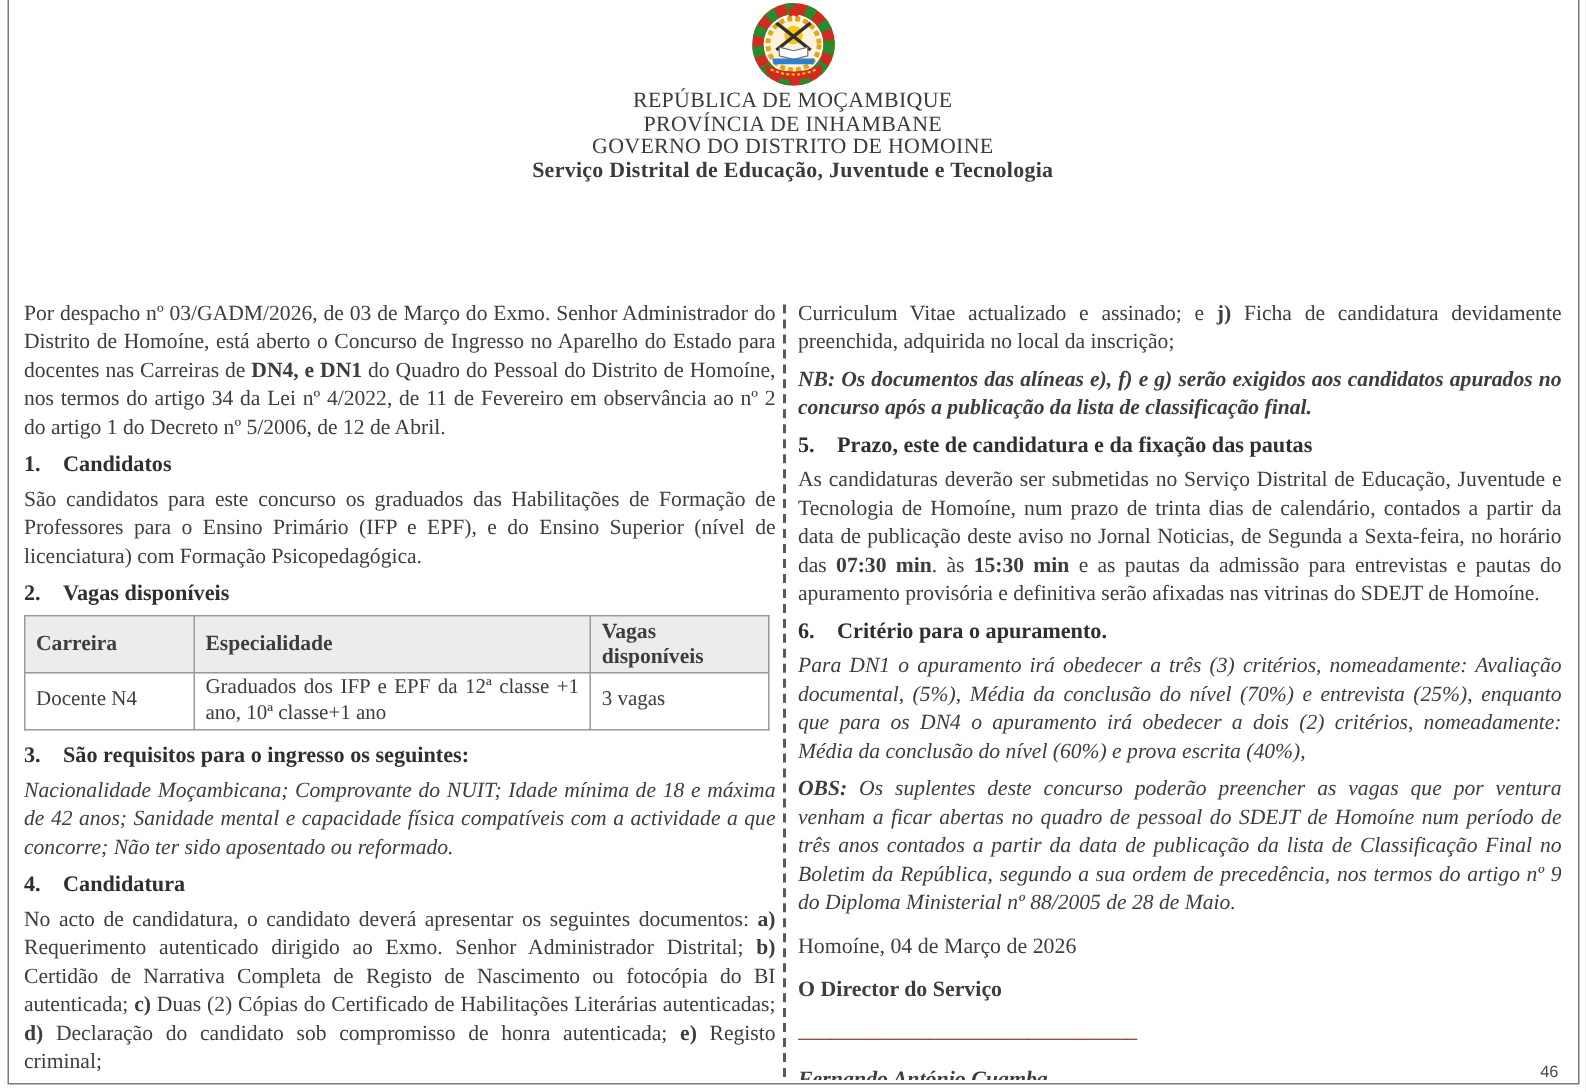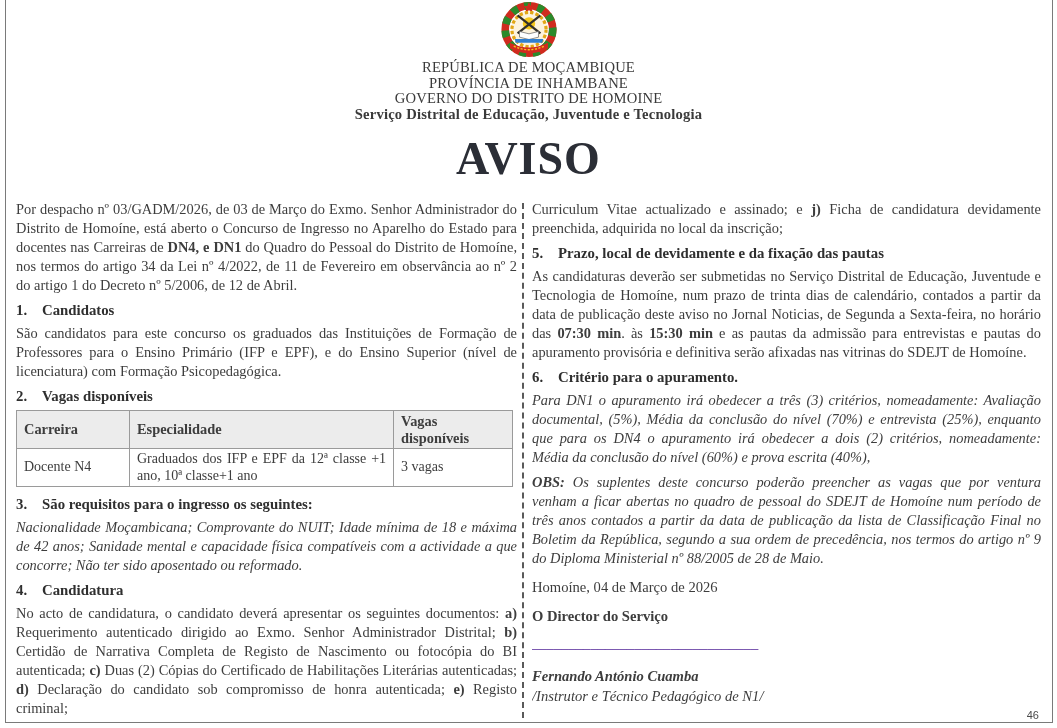--- a/index.html
+++ b/index.html
@@ -46,21 +46,21 @@
   table.vagas th{background:#ececec;text-align:left;font-weight:bold;font-size:14.4px;height:22px;}
   table.vagas td{height:32px;}
   td.just{text-align:justify;}
   .w-carreira{width:103px;}
   .w-espec{width:268px;}
   .w-vagas{width:108px;}
   
   .center{text-align:left;font-size:14.6px;line-height:18px;}
   .dateline{margin-top:10px;}
   .director{font-weight:bold;margin-top:11px;}
-  .sigline{margin-top:12px;line-height:12px;color:#4c1d95;}
+  .sigline{margin-top:12px;line-height:12px;color:#7f1d1d;}
   .signame{font-weight:bold;font-style:italic;margin-top:18px;}
   .sigrole{font-style:italic;margin-top:2px;}
   .pagenum{
     position:absolute;right:18px;bottom:7px;font-size:11px;color:#4a4a4a;
     font-family:"Liberation Sans",sans-serif;
   }
 </style>
 </head>
 <body>
 
@@ -88,32 +88,31 @@
 
       <path d="M17,39 L47,39 L46,43 L18,43 Z" fill="#2f7fd0"></path>
 
       <path d="M12,43 Q32,53 52,43 L52,49 Q32,59 12,49 Z" fill="#d22b1e"></path>
       <path d="M16,46.5 Q32,54 48,46.5" fill="none" stroke="#f6c81c" stroke-width="1.4" stroke-dasharray="2.2 1.6"></path>
     </svg>
     <div class="hline">REPÚBLICA DE MOÇAMBIQUE</div>
     <div class="hline">PROVÍNCIA DE INHAMBANE</div>
     <div class="hline">GOVERNO DO DISTRITO DE HOMOINE</div>
     <div class="hline bold">Serviço Distrital de Educação, Juventude e Tecnologia</div>
-    <div class="doc-title">AVISO</div>
   </div>
 
   <div class="divider"></div>
 
   <section class="col col-left">
     <p><span>Por despacho nº 03/GADM/2026, de 03 de Março do Exmo. Senhor Administrador do Distrito de Homoíne, está aberto o Concurso de Ingresso no Aparelho do Estado para docentes nas Carreiras de </span><span style="font-weight: bold;">DN4, e DN1</span><span> do Quadro do Pessoal do Distrito de Homoíne, nos termos do artigo 34 da Lei nº 4/2022, de 11 de Fevereiro em observância ao nº 2 do artigo 1 do Decreto nº 5/2006, de 12 de Abril.</span></p>
 
     <div class="h">
       <span class="num">1.</span><span>Candidatos</span>
     </div>
-    <p>São candidatos para este concurso os graduados das Instituições de Formação de Professores para o Ensino Primário (IFP e EPF), e do Ensino Superior (nível de licenciatura) com Formação Psicopedagógica.</p>
+    <p>São candidatos para este concurso os graduados das Habilitações de Formação de Professores para o Ensino Primário (IFP e EPF), e do Ensino Superior (nível de licenciatura) com Formação Psicopedagógica.</p>
 
     <div class="h">
       <span class="num">2.</span><span>Vagas disponíveis</span>
     </div>
 
     <table class="vagas">
       <tbody>
           <tr>
         <th class="w-carreira">Carreira</th>
         <th class="w-espec">Especialidade</th>
@@ -134,23 +133,24 @@
 
     <div class="h">
       <span class="num">4.</span><span>Candidatura</span>
     </div>
     <p><span>No acto de candidatura, o candidato deverá apresentar os seguintes documentos: </span><span style="font-weight: bold;">a)</span><span> Requerimento autenticado dirigido ao Exmo. Senhor Administrador Distrital; </span><span style="font-weight: bold;">b)</span><span> Certidão de Narrativa Completa de Registo de Nascimento ou fotocópia do BI autenticada; </span><span style="font-weight: bold;">c)</span><span> Duas (2) Cópias do Certificado de Habilitações Literárias autenticadas; </span><span style="font-weight: bold;">d)</span><span> Declaração do candidato sob compromisso de honra autenticada; </span><span style="font-weight: bold;">e)</span><span> Registo criminal; </span></p>
   </section>
 
   <section class="col col-right">
     <p><span>Curriculum Vitae actualizado e assinado; e </span><span style="font-weight: bold;">j)</span><span> Ficha de candidatura devidamente preenchida, adquirida no local da inscrição;</span></p>
 
+    <p class="nb">NB: Os documentos das alíneas e), f) e g) serão exigidos aos candidatos apurados no concurso após a publicação da lista de classificação final.</p>
 
     <div class="h">
-      <span class="num">5.</span><span>Prazo, local de devidamente e da fixação das pautas</span>
+      <span class="num">5.</span><span>Prazo, este de candidatura e da fixação das pautas</span>
     </div>
     <p><span>As candidaturas deverão ser submetidas no Serviço Distrital de Educação, Juventude e Tecnologia de Homoíne, num prazo de trinta dias de calendário, contados a partir da data de publicação deste aviso no Jornal Noticias, de Segunda a Sexta-feira, no horário das </span><span style="font-weight: bold;">07:30 min</span><span>. às </span><span style="font-weight: bold;">15:30 min</span><span> e as pautas da admissão para entrevistas e pautas do apuramento provisória e definitiva serão afixadas nas vitrinas do SDEJT de Homoíne.</span></p>
 
     <div class="h">
       <span class="num">6.</span><span>Critério para o apuramento.</span>
     </div>
     <p class="ital">Para DN1 o apuramento irá obedecer a três (3) critérios, nomeadamente: Avaliação documental, (5%), Média da conclusão do nível (70%) e entrevista (25%), enquanto que para os DN4 o apuramento irá obedecer a dois (2) critérios, nomeadamente: Média da conclusão do nível (60%) e prova escrita (40%),</p>
 
     <p><span style="font-weight: bold; font-style: italic;">OBS:</span><span style="font-style: italic;"> Os suplentes deste concurso poderão preencher as vagas que por ventura venham a ficar abertas no quadro de pessoal do SDEJT de Homoíne num período de três anos contados a partir da data de publicação da lista de Classificação Final no Boletim da República, segundo a sua ordem de precedência, nos termos do artigo nº 9 do Diploma Ministerial nº 88/2005 de 28 de Maio.</span></p>
 

